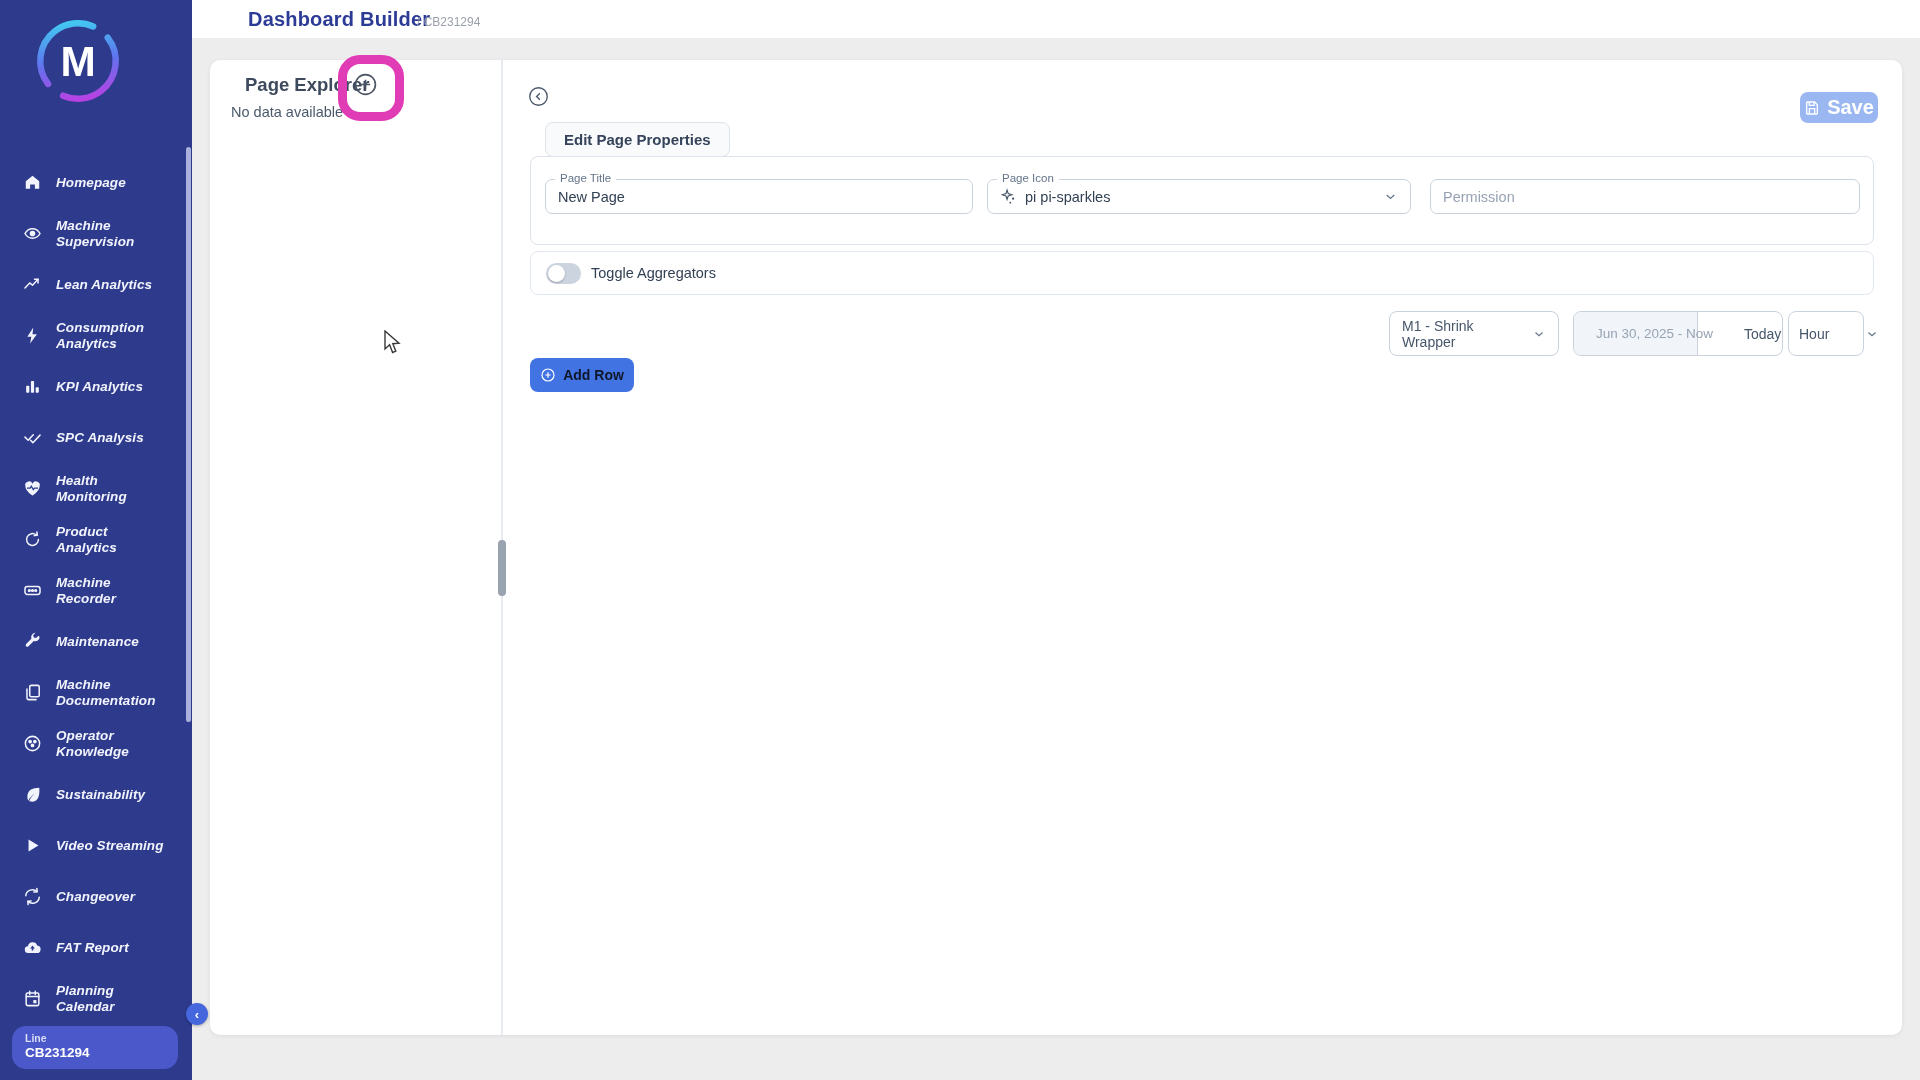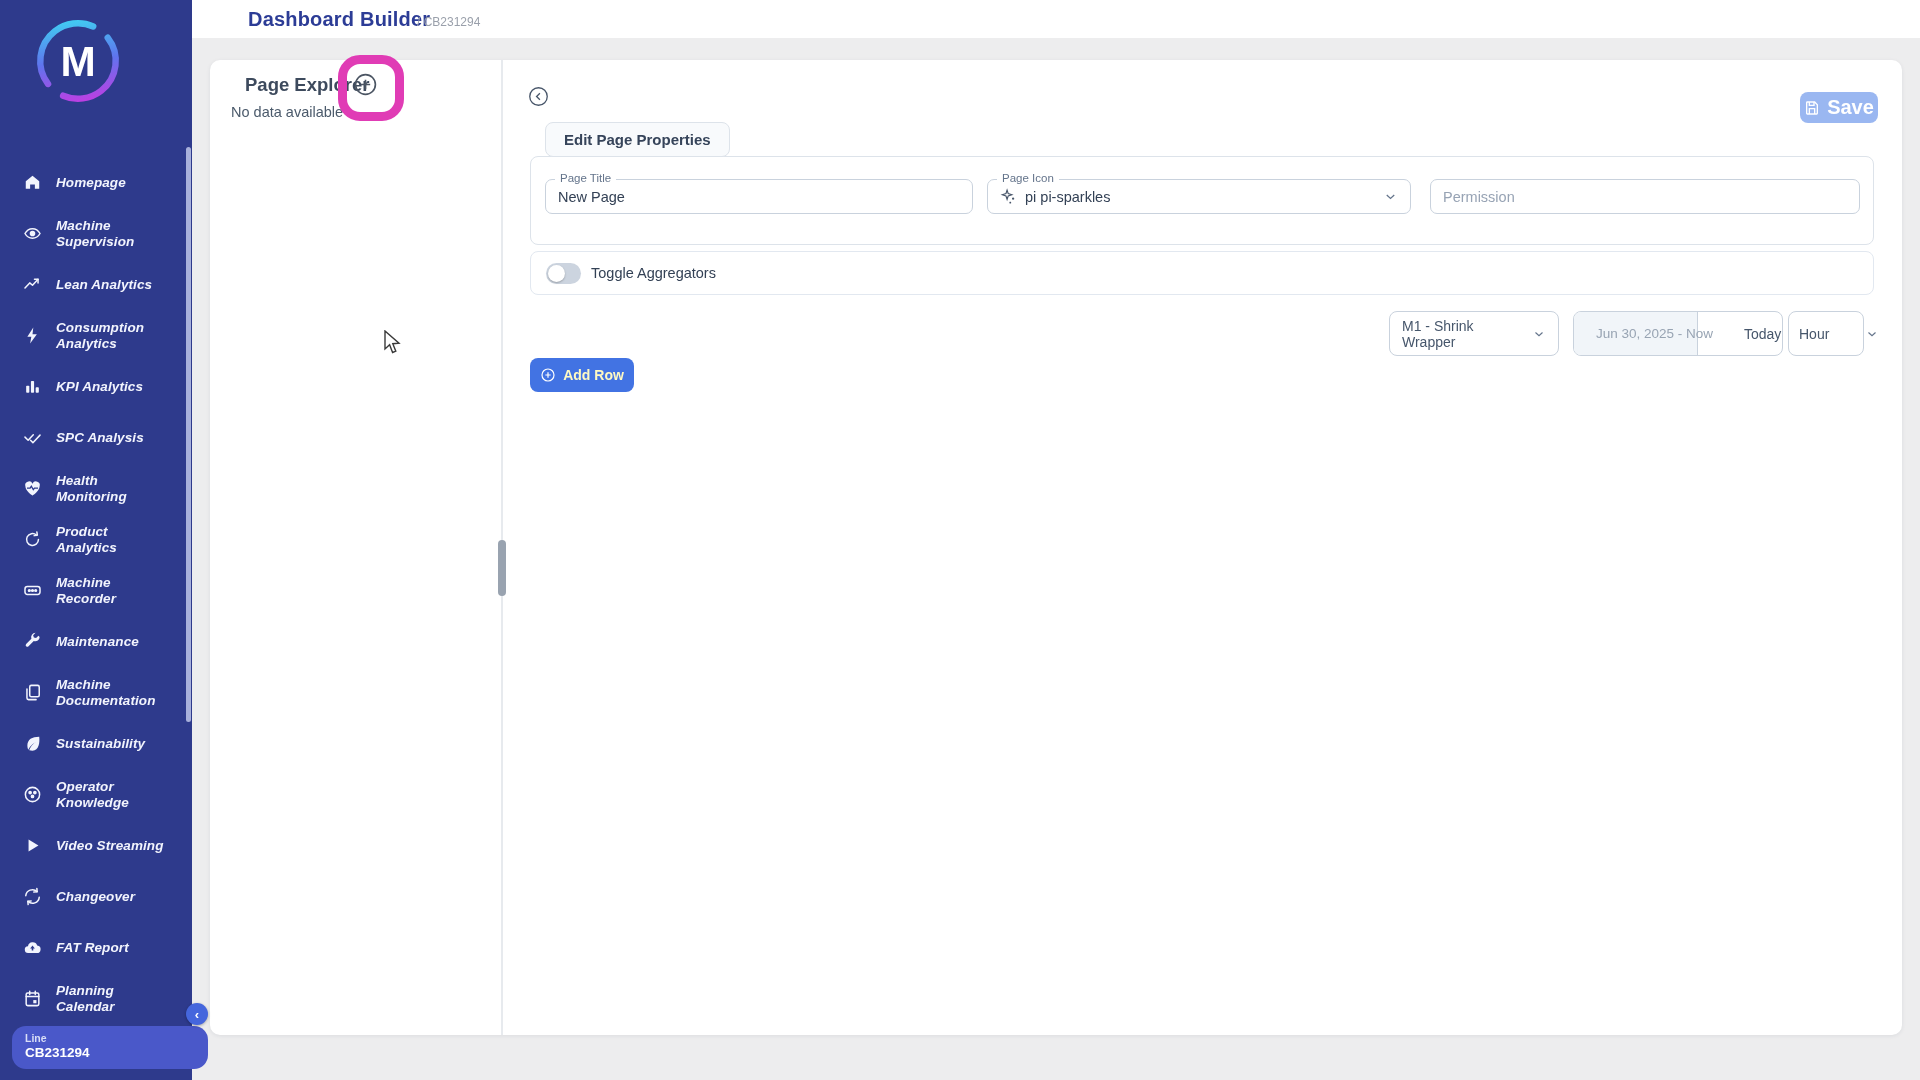--- a/index.html
+++ b/index.html
@@ -15,21 +15,21 @@
 
   
   .sidebar { position:absolute; left:0; top:0; width:192px; height:1080px; background:var(--sidebar,#2e3a8c); z-index:5; }
   .logo { position:absolute; left:32px; top:15px; width:92px; height:92px; }
   .side-scroll { position:absolute; left:186px; top:147px; width:5px; height:575px; background:rgba(210,216,245,.75); border-radius:3px; }
   .nav { position:absolute; left:0; top:157px; width:192px; }
   .nav-item { display:flex; align-items:center; height:51px; padding-left:22px; cursor:pointer; color:#f2f4fd;font-style:italic; }
   .nav-icon { width:20px; height:20px; margin-right:14px; flex:0 0 auto; display:flex; align-items:center; justify-content:center; }
   .nav-icon svg { width:19px; height:19px; }
   .nav-label { width:112px; font-size:13.5px; font-weight:bold; line-height:1.17; letter-spacing:.1px; }
-  .line-badge { position:absolute; left:12px; top:1026px; width:196px; height:43px; background:#4a58c9; border-radius:14px; padding:6px 0 6px 13px; cursor:pointer; }
+  .line-badge { position:absolute; left:12px; top:1026px; width:166px; height:43px; background:#4a58c9; border-radius:14px; padding:6px 0 6px 13px; cursor:pointer; }
   .line-badge .lb-label { font-size:10.5px; color:#d9def7; font-weight:bold; }
   .line-badge .lb-value { font-size:13.5px; color:#ffffff; font-weight:bold; margin-top:1px; }
   .collapse-btn { position:absolute; left:186px; top:1003px; width:22px; height:22px; border-radius:50%; background:#4566dd; color:#fff; z-index:7; display:flex; align-items:center; justify-content:center; font-size:13px; font-weight:bold; cursor:pointer; box-shadow:0 1px 3px rgba(0,0,0,.3); }
 
   
   .card { position:absolute; left:210px; top:60px; width:1692px; height:975px; background:#ffffff; border-radius:10px; box-shadow:0 1px 4px rgba(30,40,70,.08); z-index:1; }
   .divider { position:absolute; left:291px; top:0; width:2px; height:975px; background:#e7eaee; }
   .splitter-handle { position:absolute; left:288px; top:480px; width:8px; height:56px; background:#99a3b0; border-radius:4px; cursor:col-resize; }
 
   
@@ -54,21 +54,21 @@
   .field input::placeholder { color:#97a3b4; }
   .field.select { display:flex; align-items:center; padding:3px 12px; cursor:pointer; color:#334155; font-size:14.5px; gap:8px; }
   .field .chev { margin-left:auto; display:flex; }
 
   .filter { position:absolute; top:251px; height:45px; border:1px solid #c9d2dd; border-radius:8px; background:#fff; display:flex; align-items:center; font-size:14px; color:#46566b; cursor:pointer;gap:36px; }
   .filter .chev { display:flex; }
   .date-group { padding:0; overflow:hidden; }
   .date-cell { width:124px; height:100%; background:#f1f5f9; color:#98a4b3; display:flex; align-items:center; padding:0 22px; border-right:1px solid #c9d2dd; font-size:13.5px; white-space:nowrap; }
   .today-cell { width:85px; height:100%; display:flex; align-items:center; justify-content:space-between; padding:0 10px; }
 
-  .add-row-btn { position:absolute; left:320px; top:298px; width:104px; height:34px; background:var(--accent,#4273e3); border:0; border-radius:8px; color:#fef9c3; font-size:14px; font-weight:bold; display:flex; align-items:center; justify-content:center; gap:7px; cursor:pointer; font-family:inherit; }
+  .add-row-btn { position:absolute; left:320px; top:298px; width:104px; height:34px; background:var(--accent,#4273e3); border:0; border-radius:8px; color:#0f172a; font-size:14px; font-weight:bold; display:flex; align-items:center; justify-content:center; gap:7px; cursor:pointer; font-family:inherit; }
 
   .cursor { position:absolute; left:384px; top:330px; z-index:20; pointer-events:none; }
 </style>
 </head>
 <body>
 
 <div id="app">
 
   <div class="topbar">
     <div class="topbar-title">Dashboard Builder</div>
@@ -303,41 +303,41 @@
                 <rect x="8.5" y="3" width="12" height="14.5" rx="2"></rect>
                 <path d="M5 7.5V19a2 2 0 0 0 2 2h9.5"></path>
               </g>
             </svg>
           </span>
           <span class="nav-label">Machine Documentation</span>
         </div>
         <div class="nav-item">
           <span class="nav-icon">
             <svg viewBox="0 0 24 24">
-              <path d="M20.5 3.5c-9 0-15 3.4-15 11.2 0 2 .5 3.8 1.2 5.2 3.6-7 8.8-9.4 8.8-9.4s-5.6 4-7.6 10c1.2.4 2.6.6 4.1.6 8.2 0 9.3-10.4 8.5-17.6z" fill="currentColor" stroke="none"></path>
-            </svg>
-          </span>
-          <span class="nav-label">Sustainability</span>
-        </div>
-        <div class="nav-item">
-          <span class="nav-icon">
-            <svg viewBox="0 0 24 24">
               <g fill="none" stroke="currentColor" stroke-width="1.9" stroke-linecap="round" stroke-linejoin="round">
                 <circle cx="12" cy="12" r="9"></circle>
                 <circle cx="9" cy="9.5" r="1.4" fill="currentColor"></circle>
                 <circle cx="15" cy="9.5" r="1.4" fill="currentColor"></circle>
                 <circle cx="12" cy="14.5" r="1.4" fill="currentColor"></circle>
               </g>
             </svg>
           </span>
           <span class="nav-label">Operator Knowledge</span>
         </div>
         <div class="nav-item">
           <span class="nav-icon">
             <svg viewBox="0 0 24 24">
+              <path d="M20.5 3.5c-9 0-15 3.4-15 11.2 0 2 .5 3.8 1.2 5.2 3.6-7 8.8-9.4 8.8-9.4s-5.6 4-7.6 10c1.2.4 2.6.6 4.1.6 8.2 0 9.3-10.4 8.5-17.6z" fill="currentColor" stroke="none"></path>
+            </svg>
+          </span>
+          <span class="nav-label">Sustainability</span>
+        </div>
+        <div class="nav-item">
+          <span class="nav-icon">
+            <svg viewBox="0 0 24 24">
               <path d="M7 4.5 19.5 12 7 19.5z" fill="currentColor" stroke="none"></path>
             </svg>
           </span>
           <span class="nav-label">Video Streaming</span>
         </div>
         <div class="nav-item">
           <span class="nav-icon">
             <svg viewBox="0 0 24 24">
               <g fill="none" stroke="currentColor" stroke-width="1.9" stroke-linecap="round" stroke-linejoin="round">
                 <path d="M3.5 11a8.5 8.5 0 0 1 14.3-5.2"></path>

